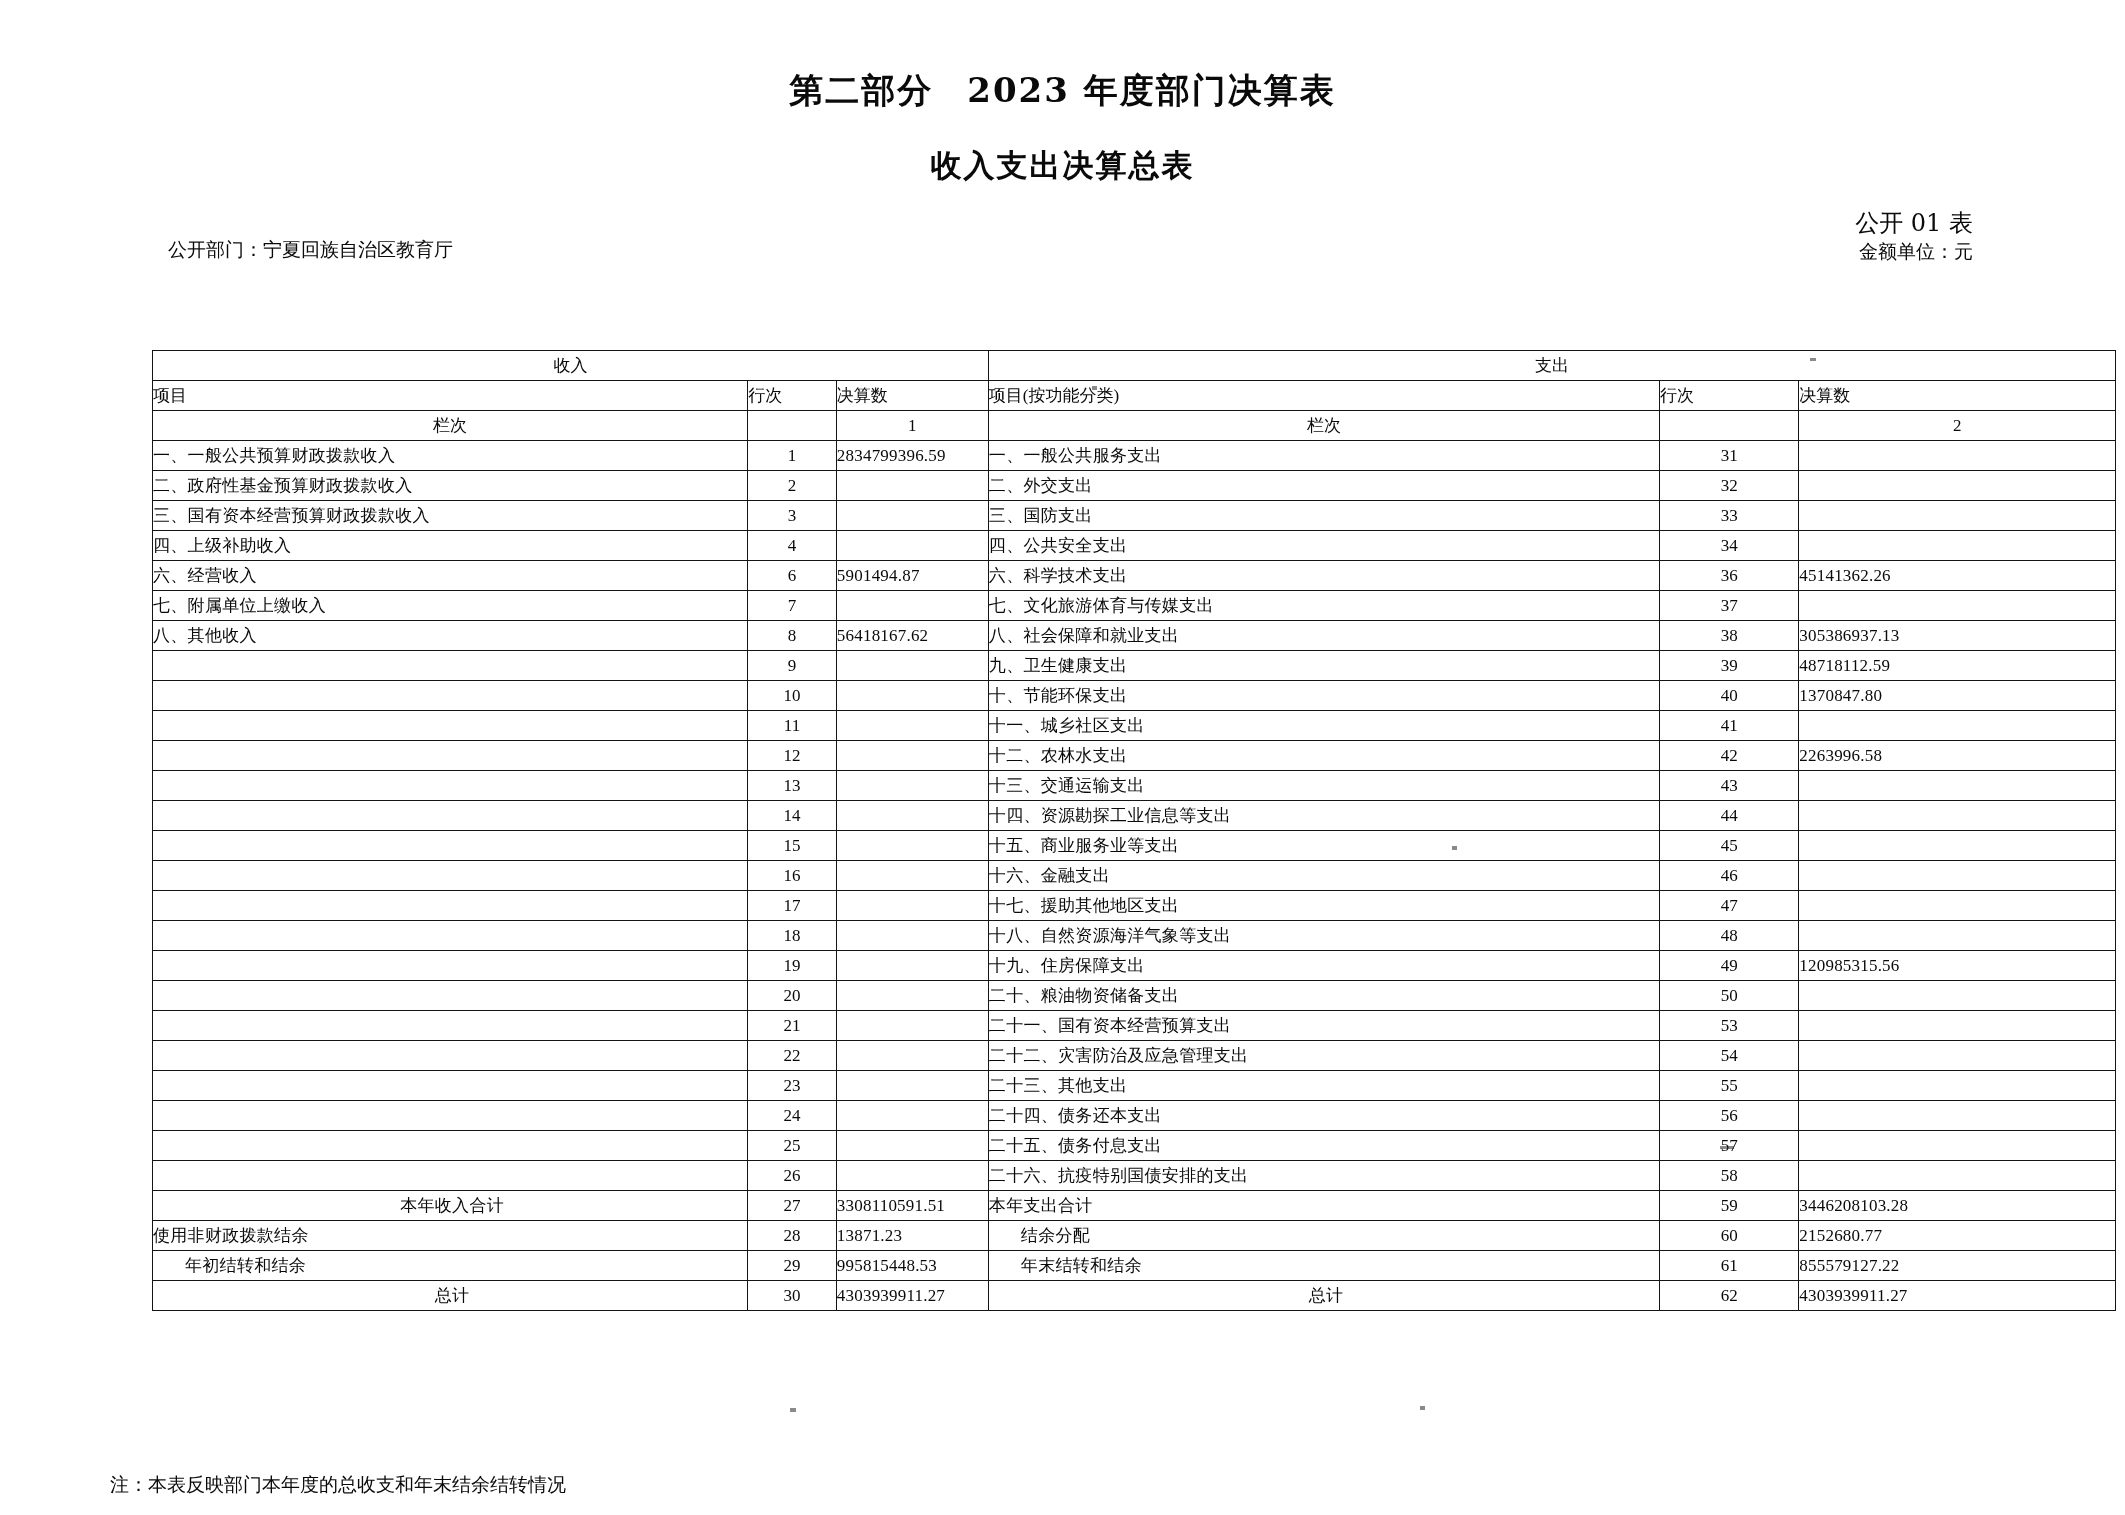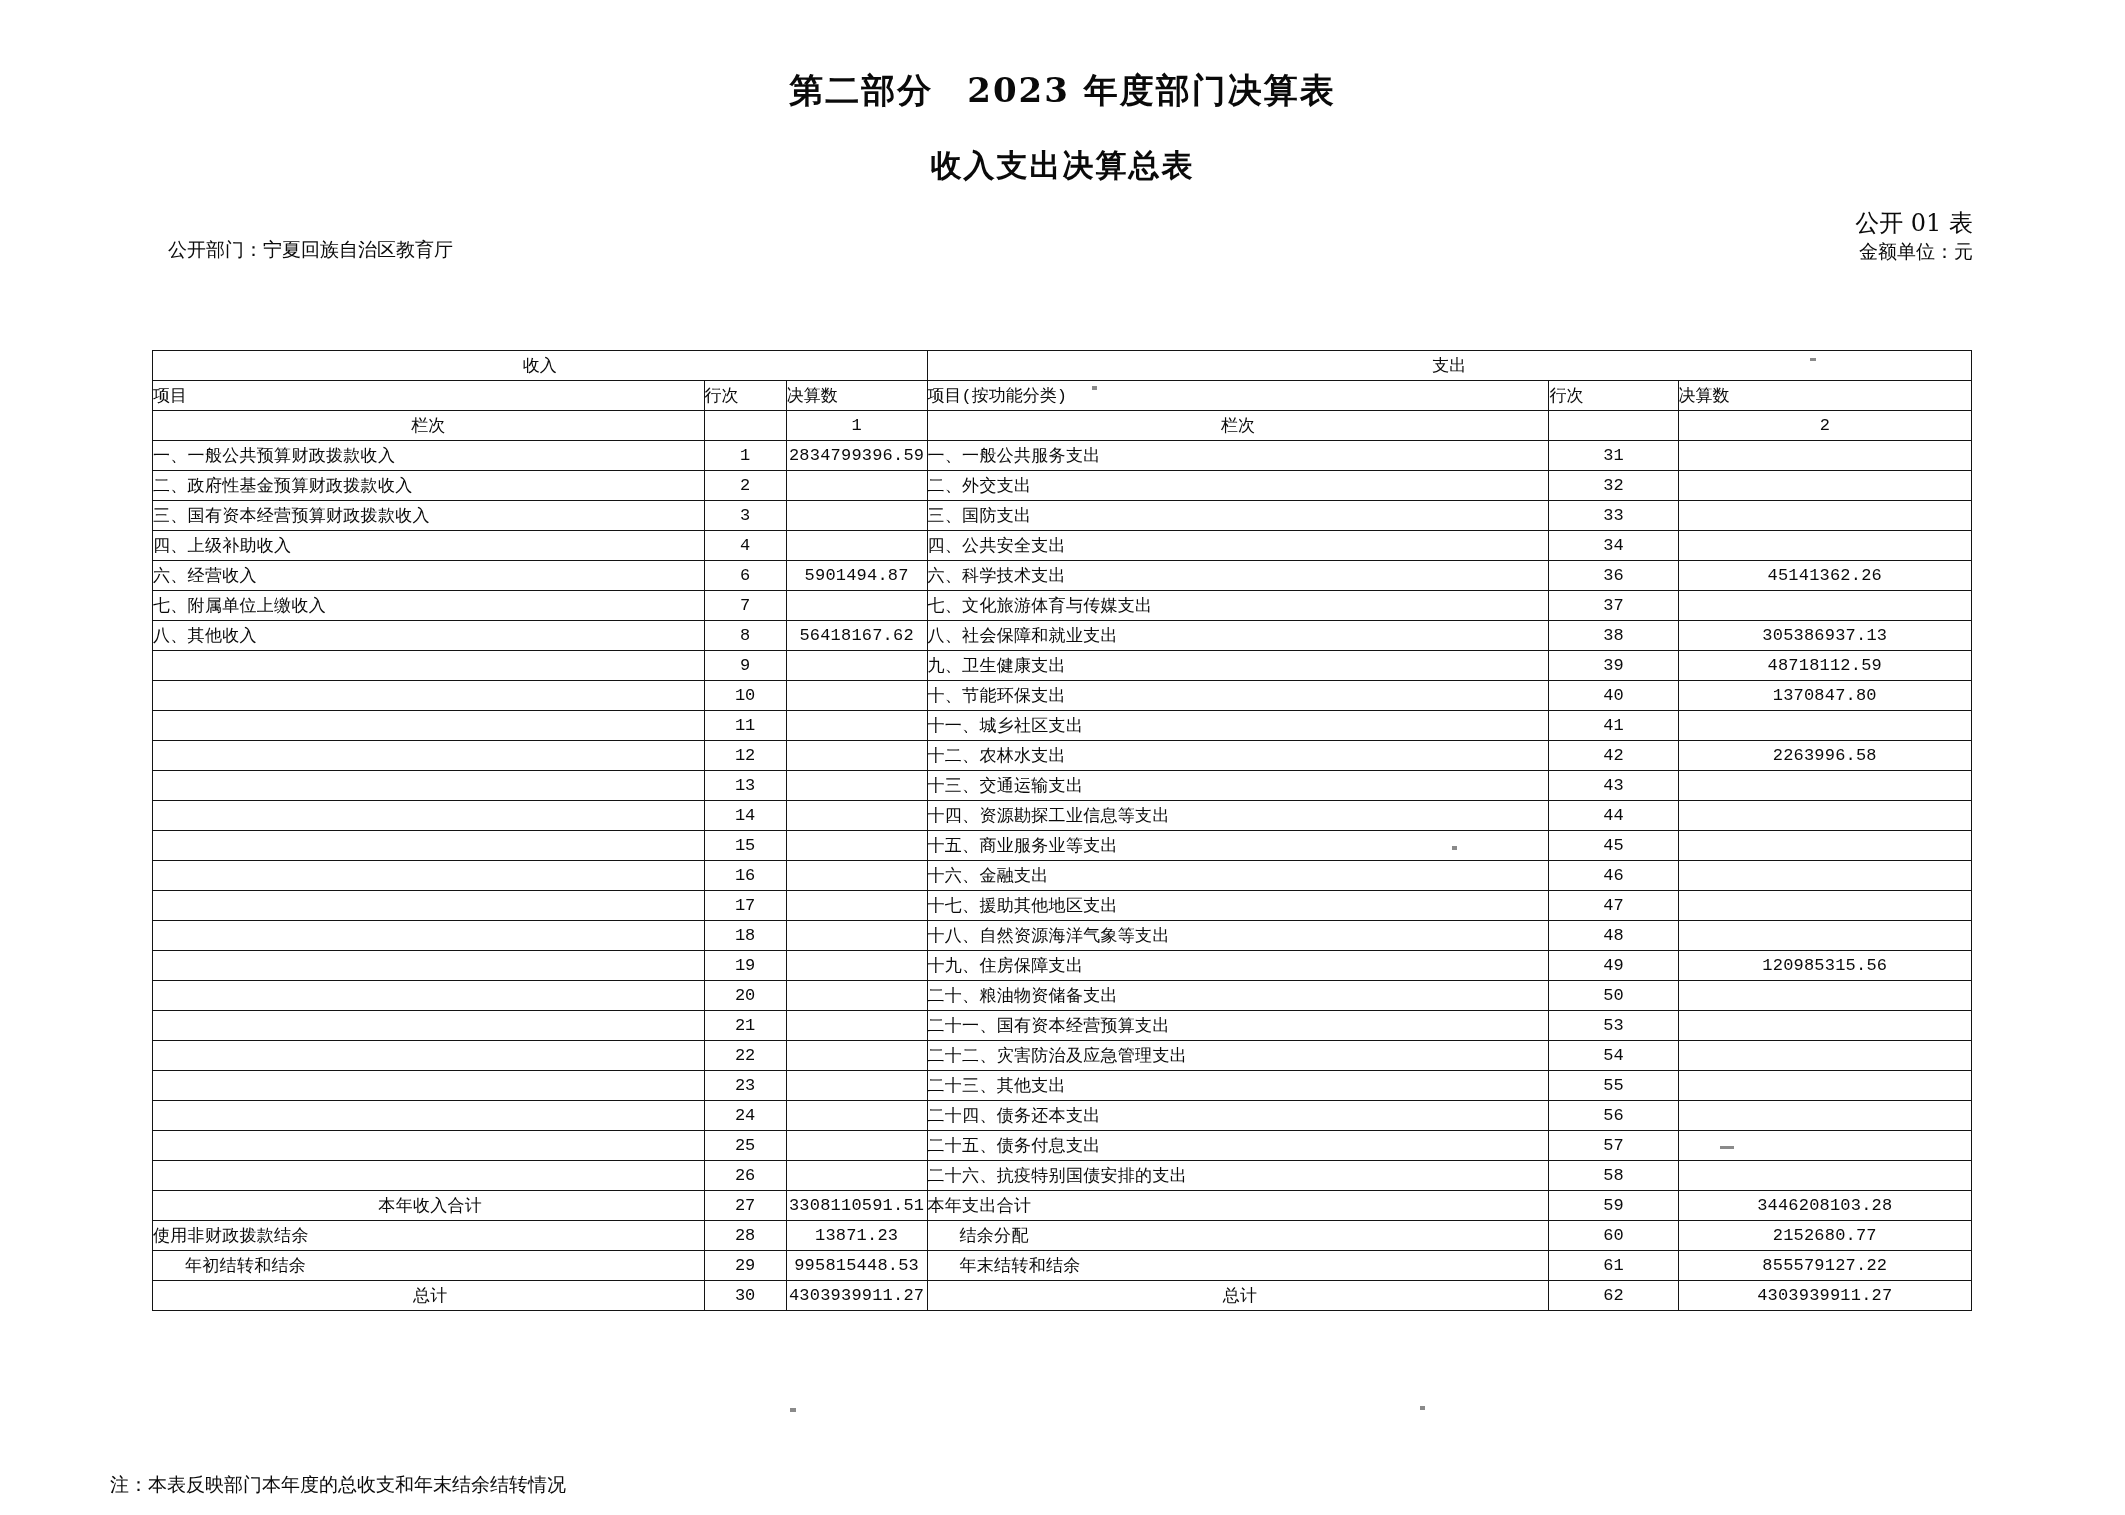--- a/index.html
+++ b/index.html
@@ -76,23 +76,23 @@
 
   
   .tbl-wrap {
     position: absolute;
     left: 152px;
     top: 282px;
     width: 1820px;
   }
   table.budget {
     border-collapse: collapse;
-    width: 1820px;
+    width: 1964px;
     table-layout: fixed;
-    font-family: Liberation Mono, monospace;
+    font-family: Liberation Serif, serif;
   }
   table.budget td, table.budget th {
     border: 1px solid #141414;
     padding: 0;
     height: 29px;
     font-weight: normal;
     font-size: 17px;
     vertical-align: middle;
   }
   .outer-top td { border-top: 3px solid #0d0d0d; }
@@ -126,21 +126,21 @@
     padding-left: 4px;
   }
   .item-cell.indent-sub {
     padding-left: 32px;
   }
   .num-cell {
     text-align: center;
     font-size: 17px;
   }
   .amt-cell {
-    text-align: center;
+    text-align: left;
     padding-right: 16px;
     font-size: 16px;
     letter-spacing: 0.2px;
     white-space: nowrap;
     margin-left: 30px;
   }
   .sum-top td { border-top: 3px solid #0d0d0d; }
   .tbl-bottom td { border-bottom: 3px solid #0d0d0d; }
   .vsep-left { border-left: 2px solid #0d0d0d; }
   .outer-l { border-left: 3px solid #0d0d0d; }

